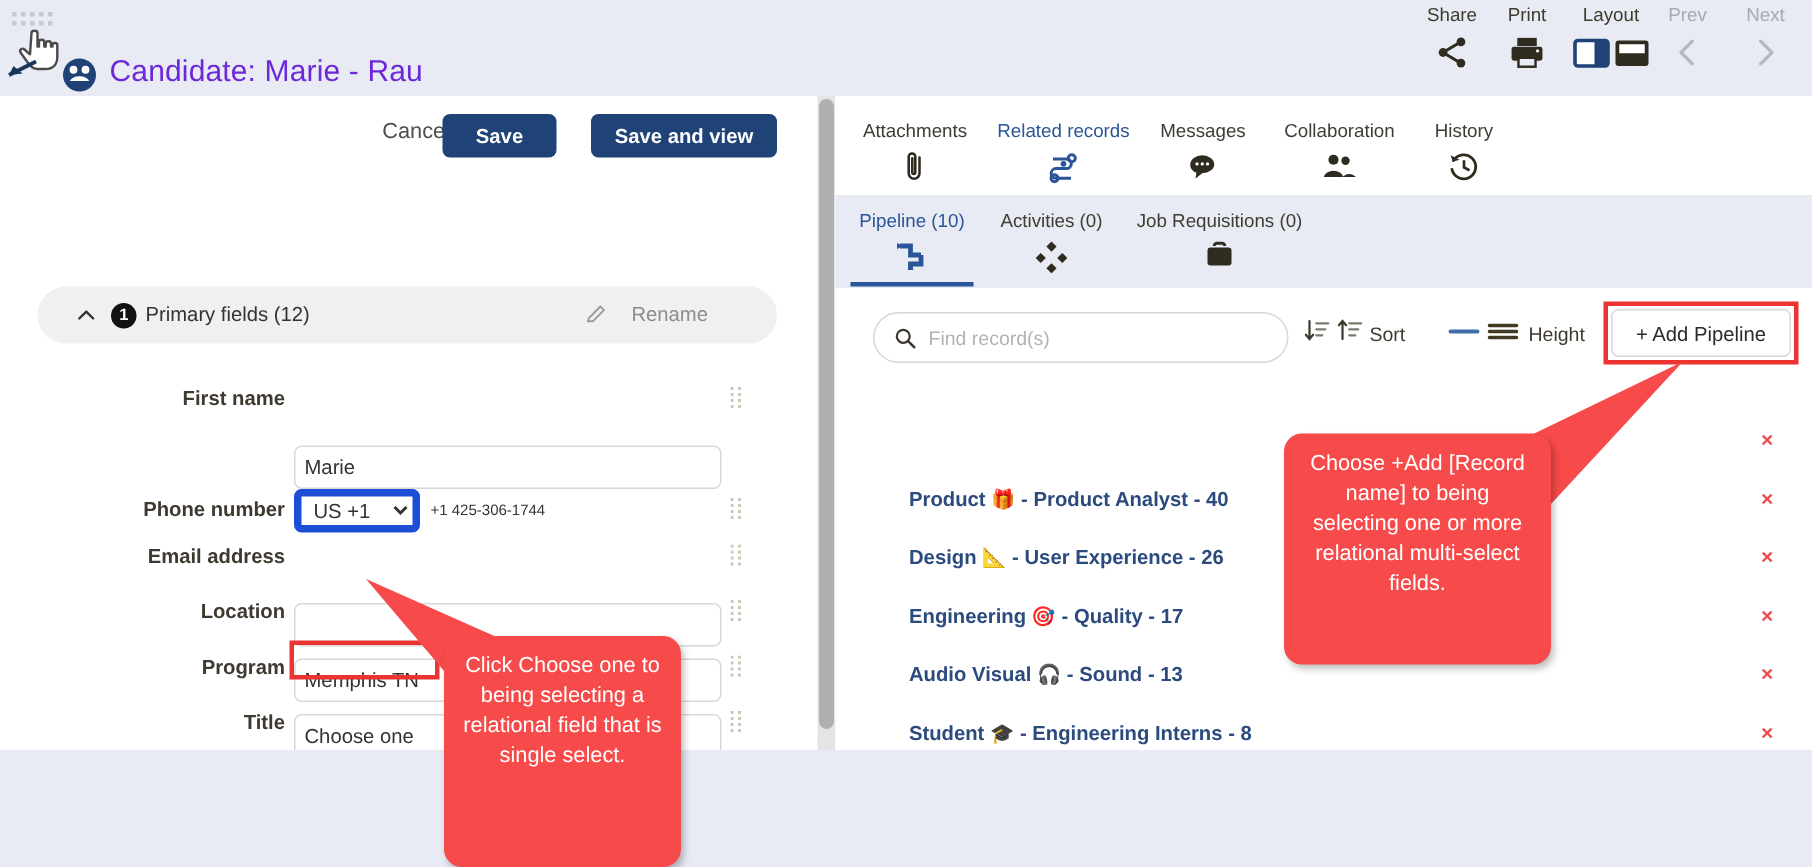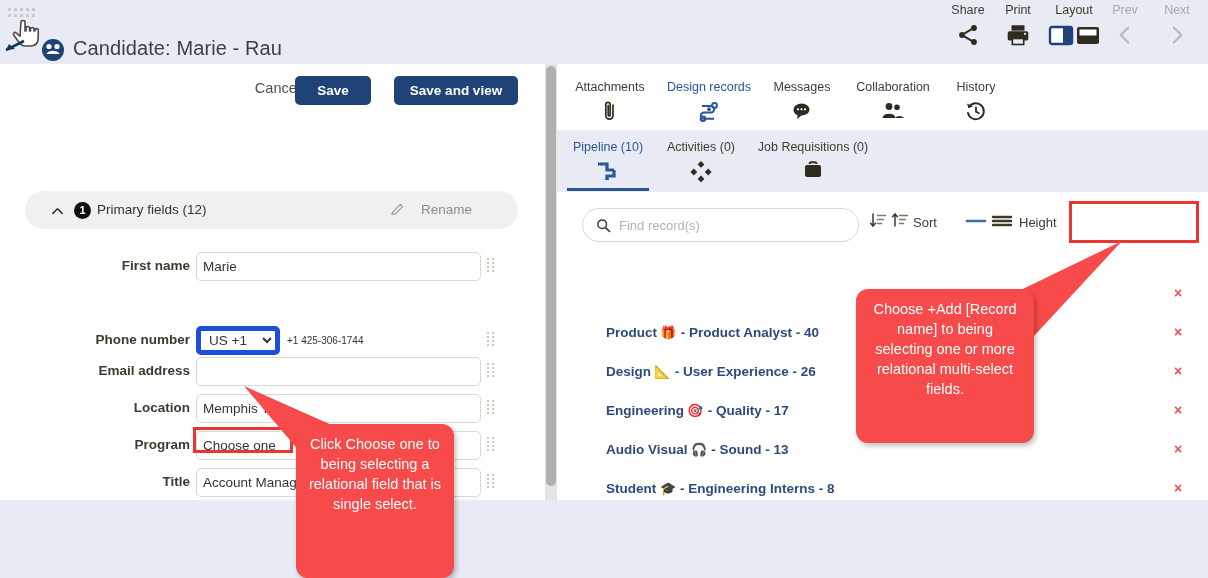--- a/index.html
+++ b/index.html
@@ -17,21 +17,21 @@
     background: #e8ebf3;
   }
   .cursor-icon {
     position: absolute; left: 4px; top: 4px; width: 46px; height: 54px;
   }
   .record-icon {
     position: absolute; left: 41px; top: 38px; width: 24px; height: 24px;
   }
   .record-title {
     position: absolute; left: 73px; top: 37px;
-    font-size: 20px; color: #404040; letter-spacing: .1px;
+    font-size: 20px; color: #6d28d9; letter-spacing: .1px;
     white-space: nowrap;
   }
 
   .toolgroup { position: absolute; top: 2px; text-align: center; }
   .toolgroup .tg-label {
     font-size: 12.5px; color: #3c3c2e; display: block; line-height: 16px;
   }
   .toolgroup.dim .tg-label { color: #a8aaad; }
   .toolgroup .tg-icon { display: block; margin-top: 4px; height: 26px; }
 
@@ -82,21 +82,21 @@
   .sec-pencil { position: absolute; right: 113px; top: 11px; width: 15px; height: 15px; }
 
   .field-row { position: absolute; left: 0; width: 531px; height: 30px; }
   .field-label {
     position: absolute; left: 0; width: 190px; top: 6px;
     text-align: right; font-size: 13.5px; font-weight: bold; color: #3f3a30;
   }
   .field-input {
     position: absolute; left: 196px; width: 285px; height: 29px;
     border: 1px solid #d8d8d8; border-radius: 5px; background: #fff;
-    font-size: 13.5px; color: #333; padding: 0 6px; font-family: inherit;
+    font-size: 13.5px; color: #333; padding: 0 6px; font-family: inherit; margin-top: 45px;
   }
   .drag-dots {
     position: absolute; left: 487px; top: 6px; width: 8px; height: 17px;
   }
 
   .phone-cc {
     position: absolute; left: 196px; width: 84px; height: 29px;
     border: 5px solid #1d4ed8; border-radius: 5px; background: #fff;
     font-size: 13.5px; color: #333; font-family: inherit; padding-left: 4px;
   }
@@ -494,21 +494,21 @@
         <div class="tab" style="left:11px; width:84px;">
           <span class="t-label">Attachments</span>
           <span class="t-icon">
             <svg width="24" height="24" viewBox="0 0 24 24">
               <path d="M15 6 l0 10.5 a3.6 3.6 0 0 1 -7.2 0 l0 -11 a2.2 2.2 0 0 1 4.4 0 l0 10.5 a1 1 0 0 1 -2 0 l0 -9.5" fill="none" stroke="#2f2b1e" stroke-width="1.7" stroke-linecap="round"></path>
             </svg>
           </span>
 
         </div>
         <div class="tab active" style="left:103px; width:98px;">
-          <span class="t-label">Design records</span>
+          <span class="t-label">Related records</span>
           <span class="t-icon">
             <svg width="26" height="24" viewBox="0 0 26 24">
               <path d="M6 7 h9 a3.2 3.2 0 0 1 0 6.4 h-7 a3.2 3.2 0 0 0 0 6.4 h10" fill="none" stroke="#2b5599" stroke-width="2"></path>
               <circle cx="18.5" cy="6.5" r="2.4" fill="none" stroke="#2b5599" stroke-width="2"></circle>
               <circle cx="13" cy="10.2" r="1.9" fill="#2b5599"></circle>
               <circle cx="7" cy="19.8" r="2.3" fill="none" stroke="#2b5599" stroke-width="2"></circle>
             </svg>
           </span>
           <span class="t-underline"></span>
         </div>
@@ -621,20 +621,21 @@
           </svg>
         </span>
         <span>
           <svg width="22" height="18" viewBox="0 0 22 18" style="position:absolute;left:26px;top:0">
             <path d="M2 5 h18 M2 9 h18 M2 13 h18" stroke="#3f3a20" stroke-width="2.4" stroke-linecap="round"></path>
           </svg>
         </span>
         <span class="hg-text">Height</span>
       </div>
 
+      <button class="addbtn">+ Add Pipeline</button>
       <div class="hl-add"></div>
 
       <div class="rec-row" style="top:219px">
         <span class="rec-x">×</span>
       </div>
 
       <div class="rec-row" style="top:258px">
         <span class="rec-text">
           <span>Product</span>
           <span class="rec-emoji">🎁</span>

